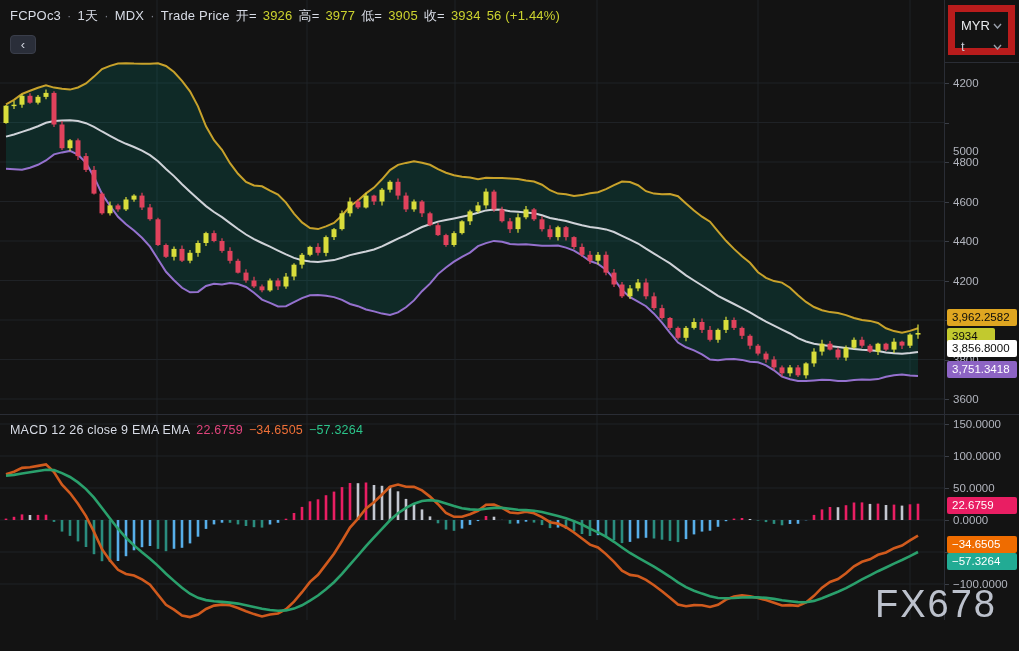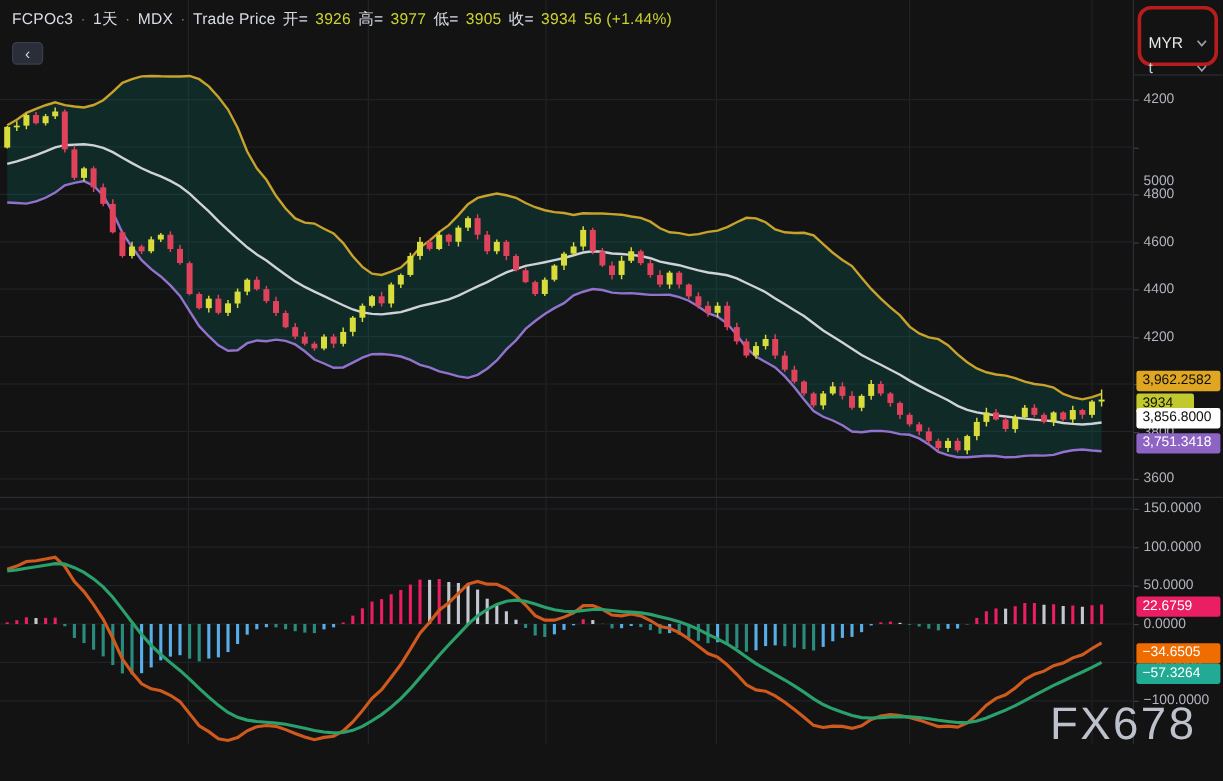--- a/index.html
+++ b/index.html
@@ -32,21 +32,21 @@
   .axis-col{position:absolute;top:0;right:0;width:75px;height:620px;z-index:4;
     border-left:1px solid #2a2d35;background:#131313;}
   .axis-sep{position:absolute;left:0;right:0;height:1px;background:#2a2d35;}
   .tick{position:absolute;left:8px;font-size:11.5px;color:#b2b5be;line-height:14px;}
   .tickmark{position:absolute;left:0;width:4px;height:1px;background:#3a3e46;}
   .axis-label{position:absolute;left:2px;right:2px;height:17px;line-height:17px;z-index:5;
     font-size:11.5px;padding:0 5px;border-radius:2px;white-space:nowrap;}
   .axis-label.narrow{right:auto;width:48px;}
 
   .currency-box{position:absolute;top:5px;left:3px;right:4px;height:50px;z-index:6;
-    border:3px solid #b91c1c;border-radius:11px;padding:17px 6px;}
+    border:7px solid #b91c1c;border-radius:0;padding:3px 6px;}
   .cur-row{display:flex;align-items:center;justify-content:space-between;height:21px;cursor:pointer;}
   .cur-row .lbl{font-size:13px;color:#e8eaed;}
   .cur-row.unit .lbl{color:#c8ccd6;}
   .chev{width:9px;height:6px;}
 
   
   .time-axis{position:absolute;left:0;right:0;bottom:0;height:31px;z-index:4;
     border-top:1px solid #2a2d35;background:#131313;}
   .time-tick{position:absolute;top:8px;transform:translateX(-50%);font-size:12px;color:#b2b5be;}
   .time-tick.major{color:#dadce2;font-weight:bold;}
@@ -450,20 +450,21 @@
         <line x1="918" x2="918" y1="520" y2="503.7" stroke="#e91e63" stroke-width="2.6"></line>
         <path d="M6.0 474.3 L14.0 471.7 L22.0 467.9 L30.0 467.3 L38.0 465.9 L46.0 464.4 L54.0 472.0 L62.0 484.7 L70.0 493.0 L78.0 503.8 L86.0 516.1 L94.0 531.9 L102.0 549.2 L110.0 560.4 L118.0 569.8 L126.0 574.0 L134.0 575.6 L142.0 579.4 L150.0 584.7 L158.0 594.7 L166.0 604.8 L174.0 609.7 L182.0 615.6 L190.0 617.1 L198.0 614.6 L206.0 609.0 L214.0 605.6 L222.0 604.6 L230.0 605.3 L238.0 608.0 L246.0 611.2 L254.0 614.1 L262.0 616.4 L270.0 614.5 L278.0 613.5 L286.0 609.1 L294.0 601.6 L302.0 592.2 L310.0 581.9 L318.0 574.8 L326.0 564.4 L334.0 553.8 L342.0 541.0 L350.0 527.6 L358.0 518.6 L366.0 508.5 L374.0 502.3 L382.0 494.5 L390.0 486.7 L398.0 484.5 L406.0 486.8 L414.0 486.9 L422.0 490.4 L430.0 496.6 L438.0 504.2 L446.0 513.0 L454.0 516.8 L462.0 516.8 L470.0 514.3 L478.0 510.8 L486.0 504.7 L494.0 504.6 L502.0 507.8 L510.0 512.5 L518.0 513.2 L526.0 511.7 L534.0 513.3 L542.0 517.1 L550.0 522.2 L558.0 523.6 L566.0 527.2 L574.0 532.5 L582.0 538.5 L590.0 544.6 L598.0 547.5 L606.0 554.1 L614.0 561.9 L622.0 570.7 L630.0 574.9 L638.0 576.0 L646.0 579.9 L654.0 585.2 L662.0 591.3 L670.0 597.7 L678.0 604.5 L686.0 606.2 L694.0 605.1 L702.0 605.3 L710.0 607.0 L718.0 604.8 L726.0 599.6 L734.0 596.6 L742.0 595.4 L750.0 596.2 L758.0 598.0 L766.0 600.1 L774.0 602.8 L782.0 605.5 L790.0 605.1 L798.0 605.9 L806.0 602.5 L814.0 595.8 L822.0 587.7 L830.0 582.0 L838.0 579.0 L846.0 573.3 L854.0 566.3 L862.0 561.8 L870.0 559.3 L878.0 554.8 L886.0 552.5 L894.0 548.2 L902.0 545.6 L910.0 540.4 L918.0 535.7 " fill="none" stroke="#d05a1d" stroke-width="2.6"></path>
         <path d="M6.0 475.7 L14.0 474.9 L22.0 473.5 L30.0 472.3 L38.0 471.0 L46.0 469.7 L54.0 470.1 L62.0 473.1 L70.0 477.0 L78.0 482.4 L86.0 489.1 L94.0 497.7 L102.0 508.0 L110.0 518.5 L118.0 528.7 L126.0 537.8 L134.0 545.4 L142.0 552.2 L150.0 558.7 L158.0 565.9 L166.0 573.7 L174.0 580.9 L182.0 587.8 L190.0 593.7 L198.0 597.8 L206.0 600.1 L214.0 601.2 L222.0 601.9 L230.0 602.6 L238.0 603.6 L246.0 605.2 L254.0 606.9 L262.0 608.8 L270.0 610.0 L278.0 610.7 L286.0 610.4 L294.0 608.6 L302.0 605.3 L310.0 600.6 L318.0 595.5 L326.0 589.3 L334.0 582.2 L342.0 573.9 L350.0 564.7 L358.0 555.5 L366.0 546.1 L374.0 537.3 L382.0 528.8 L390.0 520.3 L398.0 513.2 L406.0 507.9 L414.0 503.7 L422.0 501.0 L430.0 500.1 L438.0 501.0 L446.0 503.4 L454.0 506.1 L462.0 508.2 L470.0 509.4 L478.0 509.7 L486.0 508.7 L494.0 507.9 L502.0 507.9 L510.0 508.8 L518.0 509.7 L526.0 510.1 L534.0 510.7 L542.0 512.0 L550.0 514.0 L558.0 515.9 L566.0 518.2 L574.0 521.1 L582.0 524.5 L590.0 528.6 L598.0 532.4 L606.0 536.7 L614.0 541.8 L622.0 547.5 L630.0 553.0 L638.0 557.6 L646.0 562.1 L654.0 566.7 L662.0 571.6 L670.0 576.8 L678.0 582.4 L686.0 587.1 L694.0 590.7 L702.0 593.6 L710.0 596.3 L718.0 598.0 L726.0 598.3 L734.0 598.0 L742.0 597.5 L750.0 597.2 L758.0 597.4 L766.0 597.9 L774.0 598.9 L782.0 600.2 L790.0 601.2 L798.0 602.1 L806.0 602.2 L814.0 600.9 L822.0 598.3 L830.0 595.0 L838.0 591.8 L846.0 588.1 L854.0 583.8 L862.0 579.4 L870.0 575.3 L878.0 571.2 L886.0 567.5 L894.0 563.6 L902.0 560.0 L910.0 556.1 L918.0 552.0 " fill="none" stroke="#2aa06c" stroke-width="2.6"></path>
       </g>
     </svg>
 
   <div style="position:absolute;top:414px;left:0;width:1019px;height:1px;background:#2a2d35;z-index:5"></div>
 
   <div class="legend" id="symbol-legend"><span class="c-w">FCPOc3</span><span class="c-g">·</span><span class="c-w">1天</span><span class="c-g">·</span><span class="c-w">MDX</span><span class="c-g">·</span><span class="c-w">Trade Price</span><span class="c-w">开=</span><span class="c-y">3926</span><span class="c-w">高=</span><span class="c-y">3977</span><span class="c-w">低=</span><span class="c-y">3905</span><span class="c-w">收=</span><span class="c-y">3934</span><span class="c-y">56 (+1.44%)</span></div>
   <div class="back-btn">‹</div>
+  <div class="legend" id="macd-legend"><span class="c-w">MACD 12 26 close 9 EMA EMA</span><span class="c-pink">22.6759</span><span class="c-orange">−34.6505</span><span class="c-green">−57.3264</span></div>
 
   <div class="axis-col" id="axis-col">
     <div class="currency-box">
       <div class="cur-row">
         <span class="lbl">MYR</span>
         <svg class="chev" viewBox="0 0 9 6">
           <polyline points="1,1 4.5,5 8,1" fill="none" stroke="#9aa0ab" stroke-width="1.4"></polyline>
           </svg>
       </div>
       <div class="cur-row unit">

